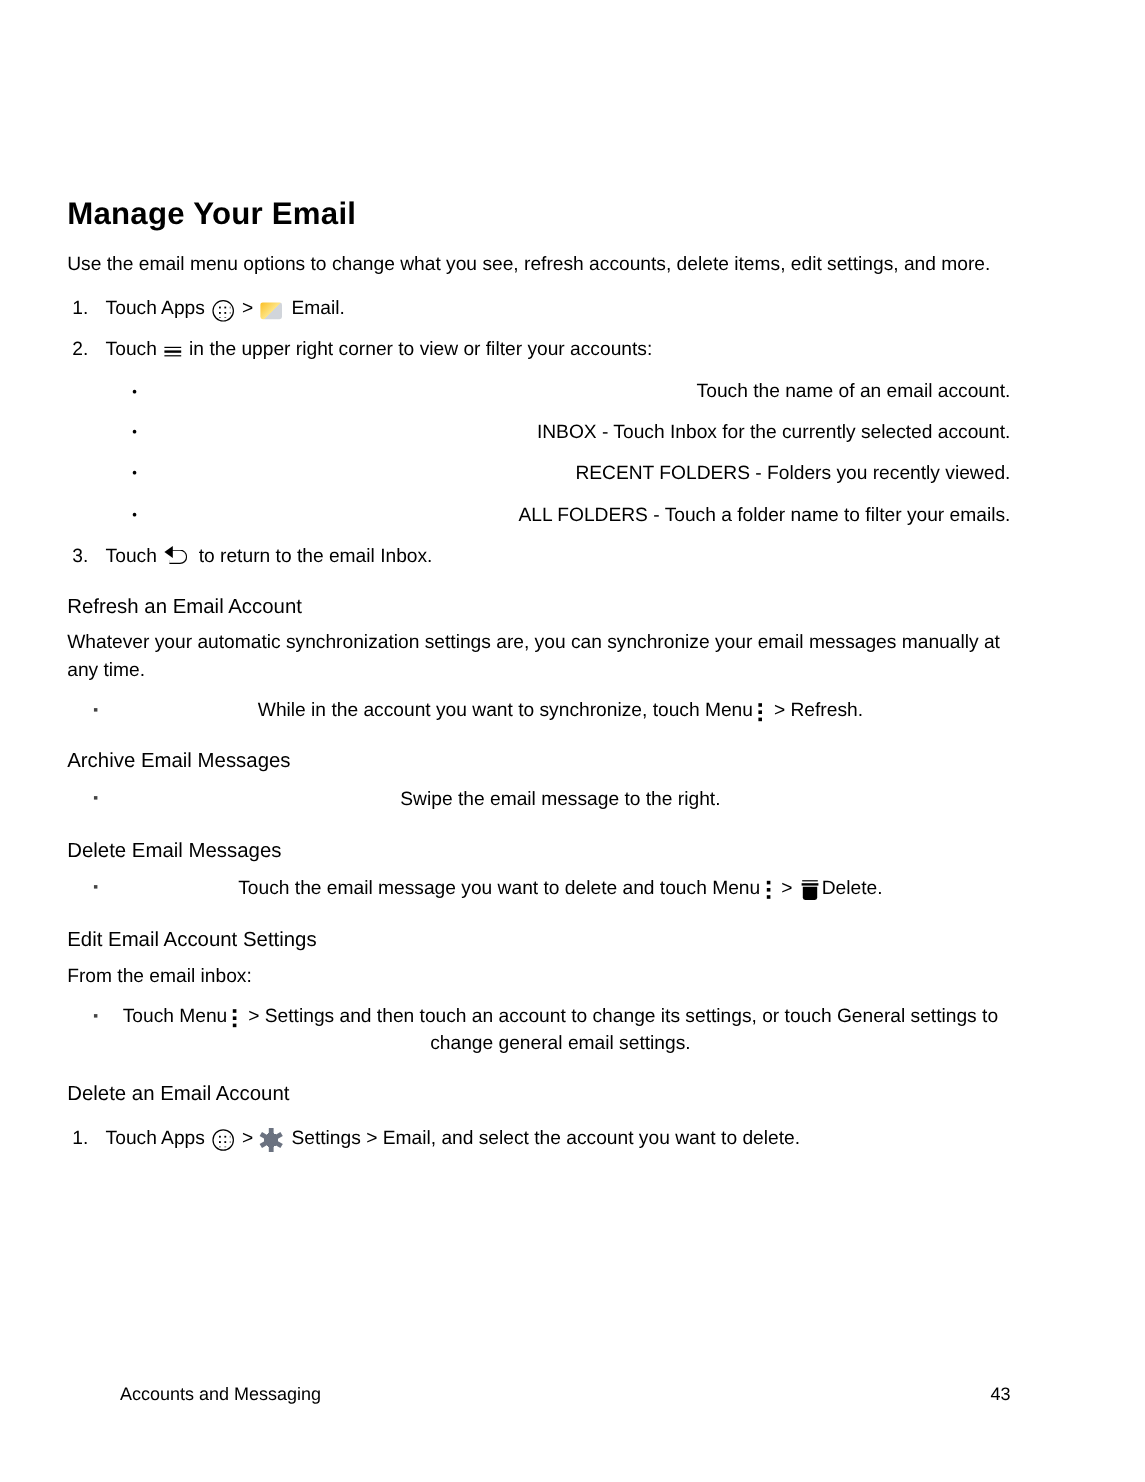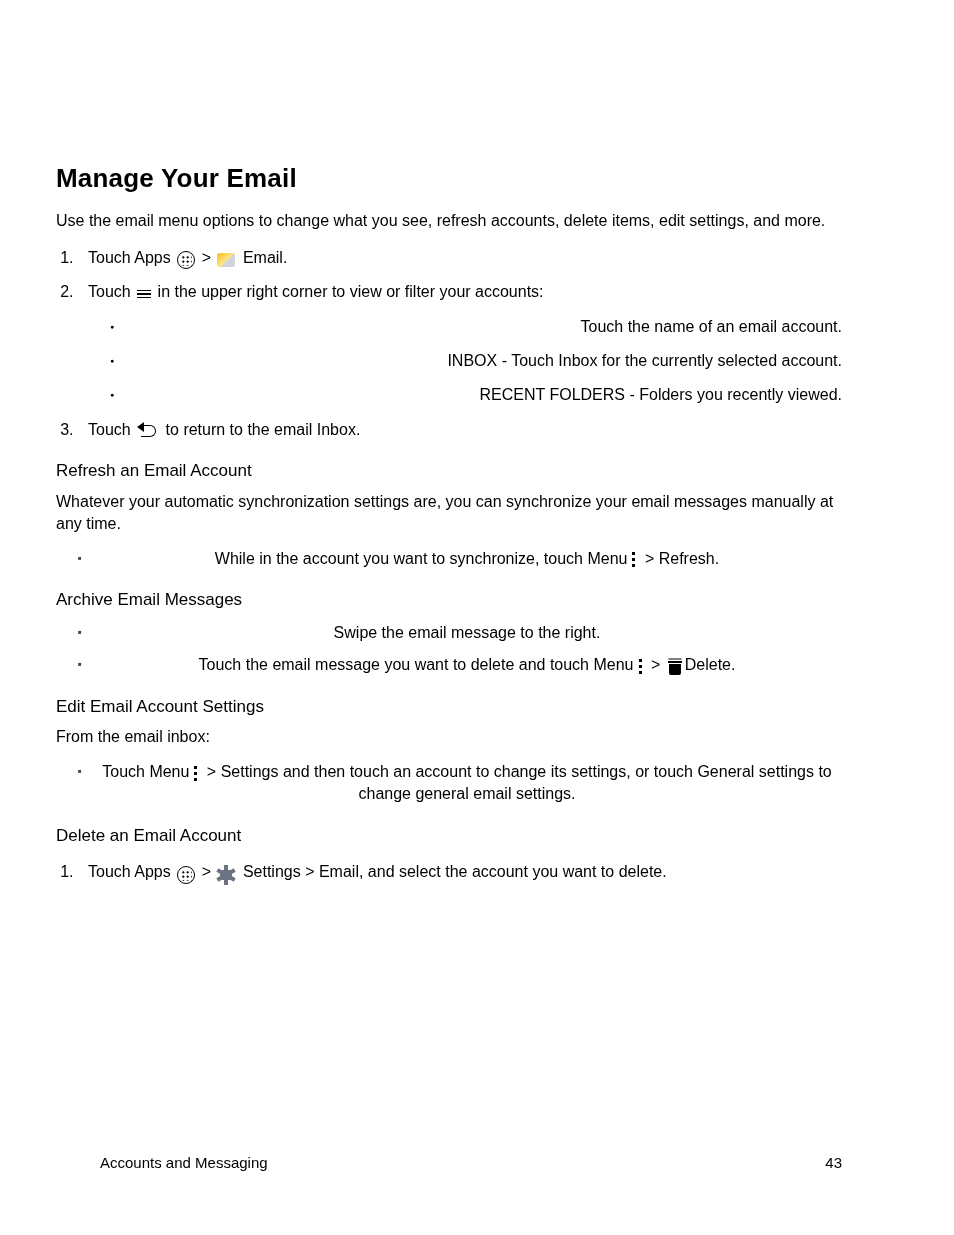--- a/index.html
+++ b/index.html
@@ -152,40 +152,44 @@
     <li>
       <span>Touch </span><span class="icon menu-lines"><span></span></span><span> in the upper right corner to view or filter your accounts:</span>
       <ul class="sub">
         <li>Touch the name of an email account.</li>
         <li>
           <span class="b">INBOX</span><span> - Touch </span><span class="b">Inbox</span><span> for the currently selected account.</span>
         </li>
         <li>
           <span class="b">RECENT FOLDERS</span><span> - Folders you recently viewed.</span>
         </li>
+        <li>
+          <span class="b">ALL FOLDERS</span><span> - Touch a folder name to filter your emails.</span>
+        </li>
       </ul>
     </li>
     <li>
       <span>Touch </span><span class="icon back-icon"></span><span> to return to the email Inbox.</span>
     </li>
   </ol>
 
   <h2>Refresh an Email Account</h2>
   <p>Whatever your automatic synchronization settings are, you can synchronize your email messages manually at any time.</p>
   <ul class="square">
     <li>
       <span>While in the account you want to synchronize, touch </span><span class="b">Menu</span><span class="icon dots-icon"><span></span></span><span> &gt; </span><span class="b">Refresh</span><span>.</span>
     </li>
   </ul>
 
   <h2>Archive Email Messages</h2>
   <ul class="square">
     <li>Swipe the email message to the right.</li>
   </ul>
 
+  <h2>Delete Email Messages</h2>
   <ul class="square">
     <li>
       <span>Touch the email message you want to delete and touch </span><span class="b">Menu</span><span class="icon dots-icon"><span></span></span><span> &gt; </span><span class="icon trash-icon"></span><span class="b">Delete</span><span>.</span>
     </li>
   </ul>
 
   <h2>Edit Email Account Settings</h2>
   <p>From the email inbox:</p>
   <ul class="square">
     <li>

